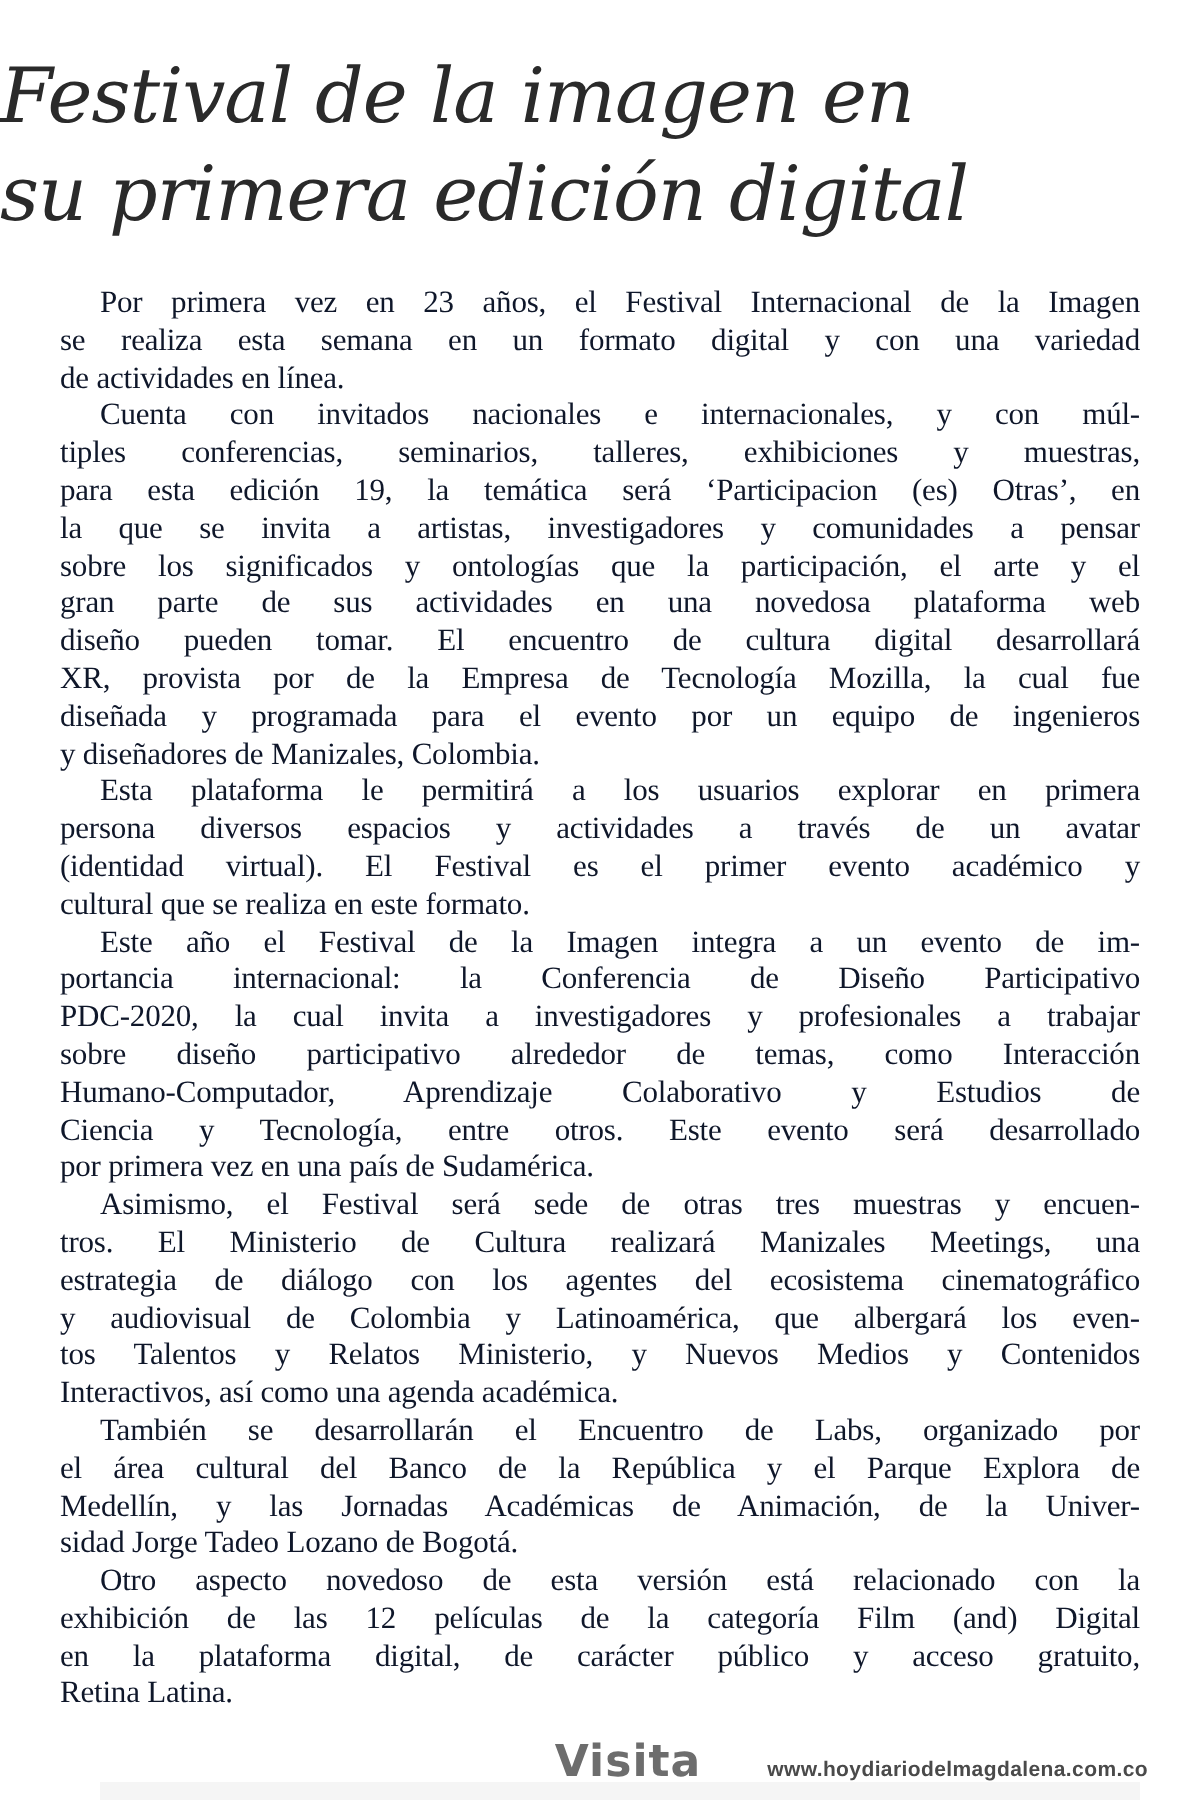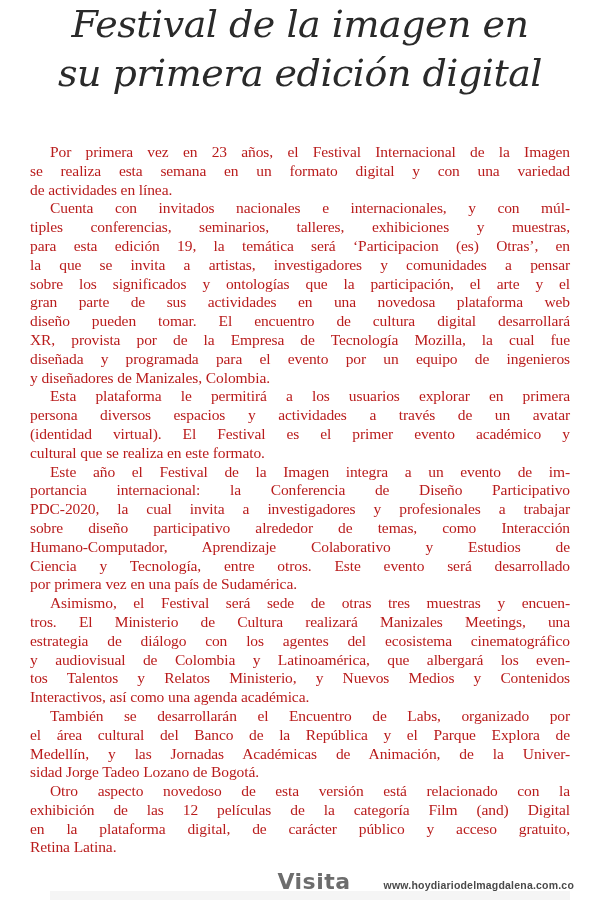--- a/index.html
+++ b/index.html
@@ -9,21 +9,21 @@
   }
   .page {
     position: relative;
     width: 600px;
     height: 900px;
     background: #ffffff;
     overflow: hidden;
     font-family: "Liberation Serif", serif;
   }
   .headline {
-    text-align: center;
+    padding-top: 24px;
     font-family: "DejaVu Serif", serif;
     font-style: italic;
     font-weight: 500;
     font-size: 38px;
     line-height: 49px;
     color: #2a2a2a;
     letter-spacing: -0.5px;
   }
   .headline .hl-line {
     display: block;
@@ -33,21 +33,21 @@
     left: 30px;
     right: 30px;
     top: 143px;
   }
   .para { margin: 0; }
   .para + .para { margin-top: 0; }
   .line {
     font-family: "Liberation Serif", serif;
     font-size: 15.5px;
     line-height: 18.8px;
-    color: #b91c1c;
+    color: #0f172a;
     letter-spacing: -0.1px;
     text-align: justify;
     text-align-last: justify;
     white-space: nowrap;
   }
   .line.first { text-indent: 20px; }
   .line.last  { text-align-last: left; white-space: normal; }
   .footer {
     position: absolute;
     right: 26px;

